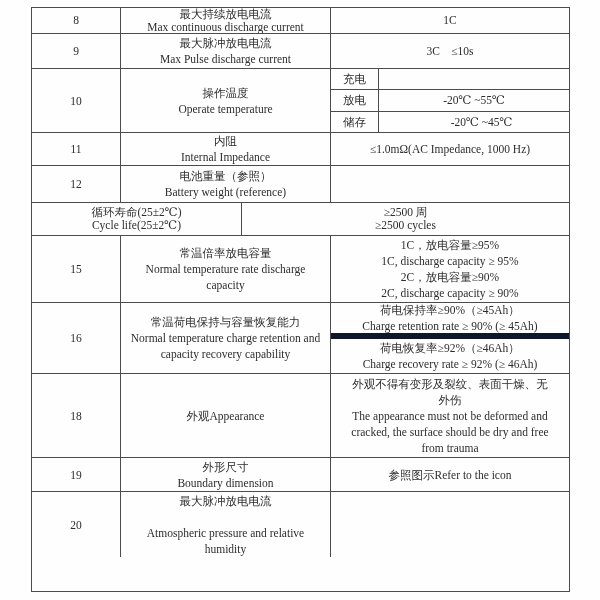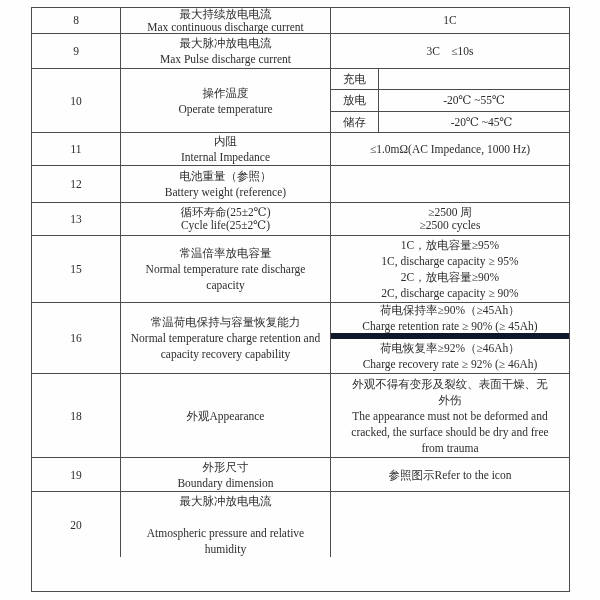--- a/index.html
+++ b/index.html
@@ -83,21 +83,20 @@
       <div class="cell value">≤1.0mΩ(AC Impedance, 1000 Hz)</div>
     </div>
 
     <div class="row" style="height:37px">
       <div class="cell no">12</div>
       <div class="cell label">电池重量（参照）
 Battery weight (reference)</div>
     </div>
 
     <div class="row" style="height:33px">
-      <div class="cell no">13</div>
       <div class="cell label tight">循环寿命(25±2℃)
 Cycle life(25±2℃)</div>
       <div class="cell value tight">≥2500 周
 ≥2500 cycles</div>
     </div>
 
 
     <div class="row" style="height:67px">
       <div class="cell no">15</div>
       <div class="cell label">常温倍率放电容量

